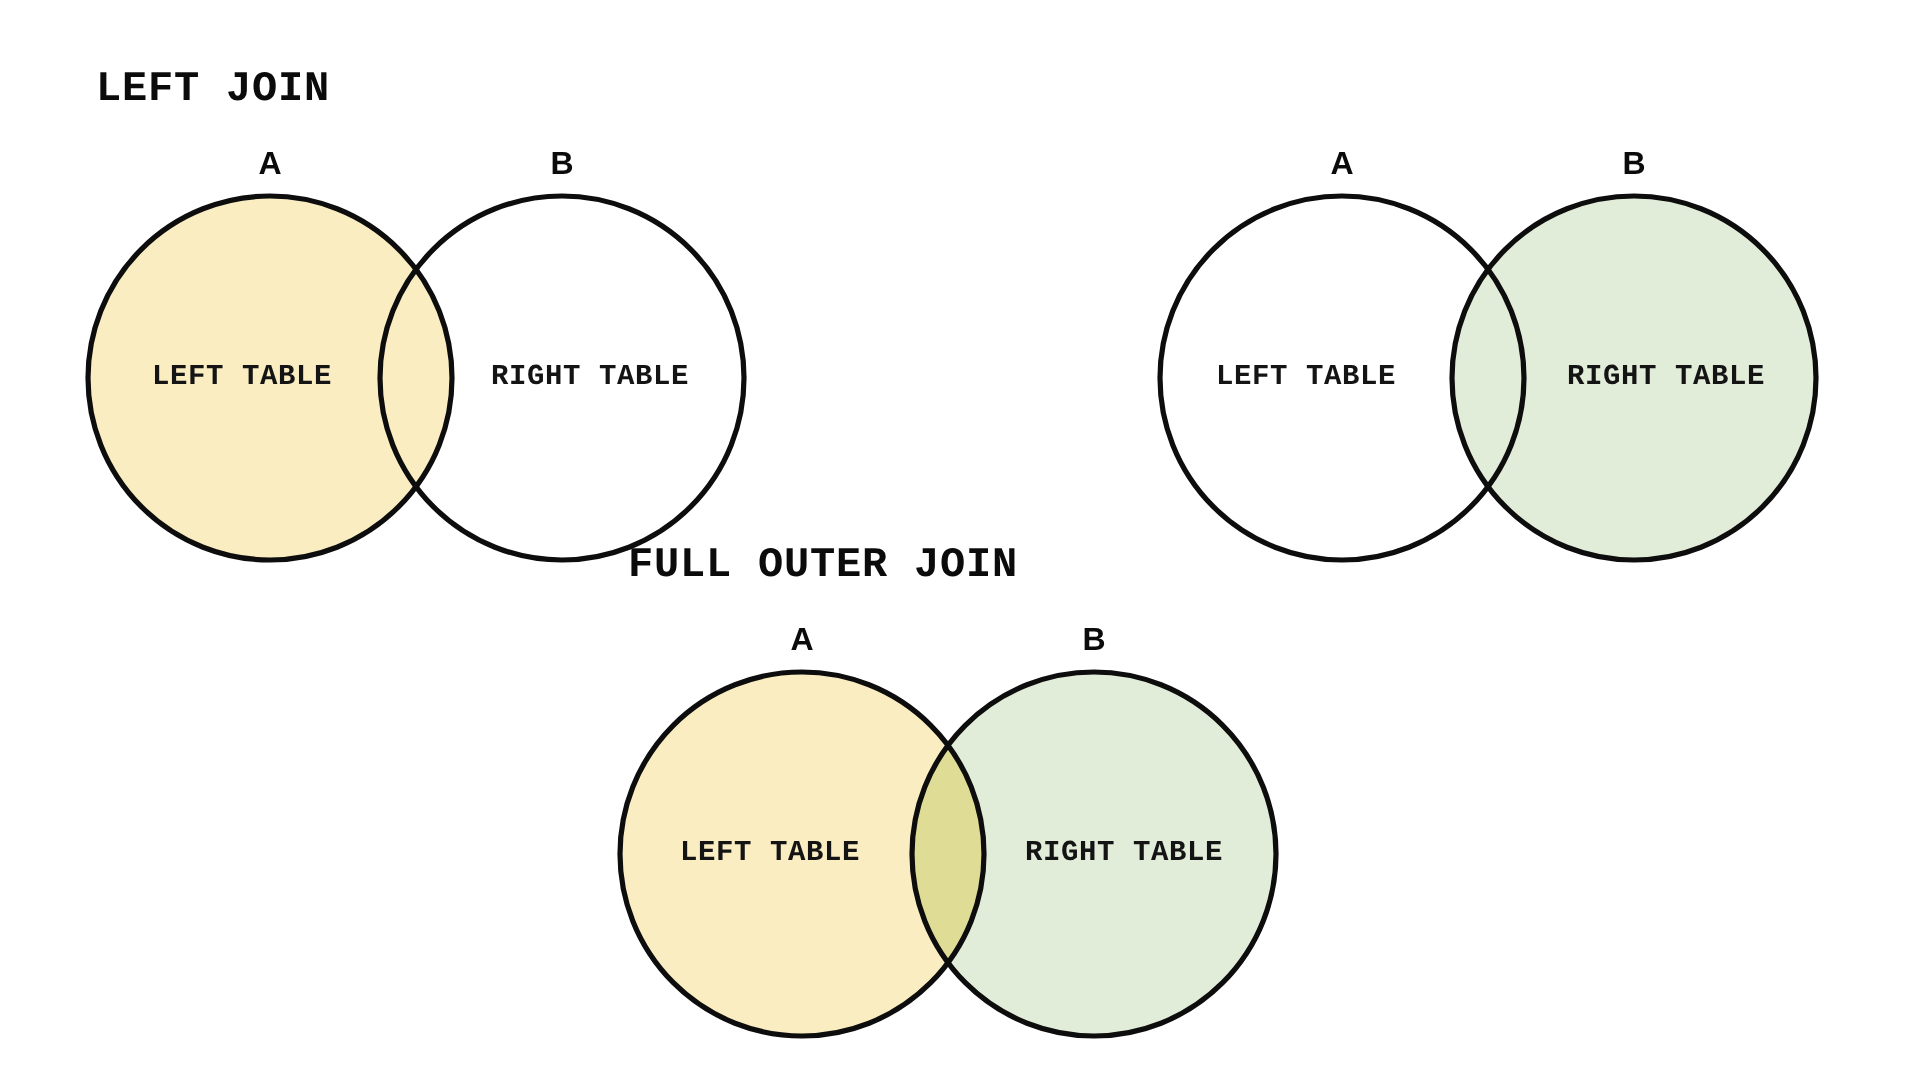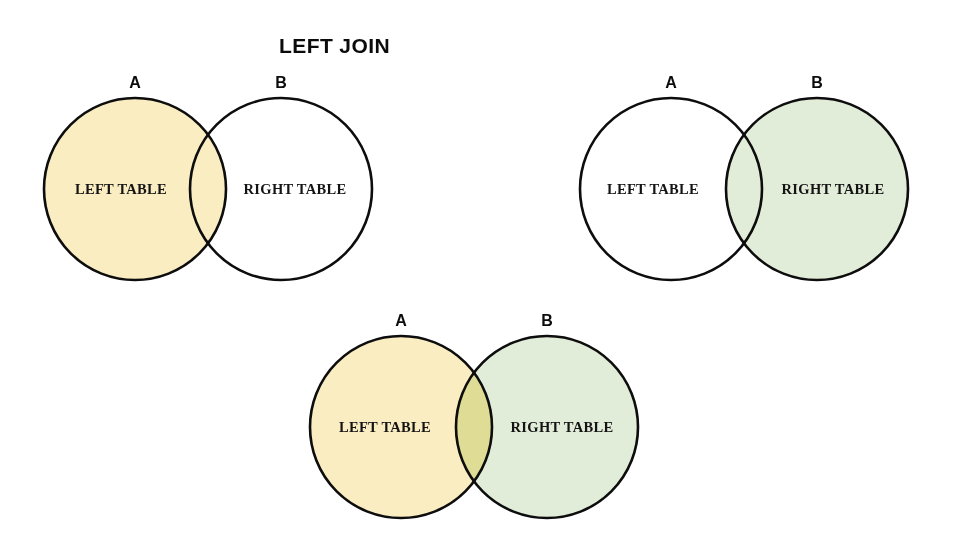--- a/index.html
+++ b/index.html
@@ -22,49 +22,49 @@
     top: 0;
     width: 953px;
     height: 538px;
     background: #ffffff;
   }
   .diagram {
     position: absolute;
   }
   .diagram-title {
     position: absolute;
-    text-align: right;
-    font-family: Liberation Sans, sans-serif;
+    text-align: left;
+    font-family: Liberation Mono, monospace;
     font-weight: bold;
     font-size: 21px;
     letter-spacing: 0.4px;
     color: #0b0b0b;
     white-space: nowrap;
-    left: 16px;
+    left: 4px;
     width: 100%;
   }
   .set-label {
     position: absolute;
     font-family: "Liberation Sans", sans-serif;
     font-weight: bold;
     font-size: 16px;
     color: #0b0b0b;
     text-align: center;
     width: 30px;
     margin-left: -15px;
     white-space: nowrap;
   }
   .venn-svg {
     position: absolute;
     display: block;
     overflow: visible;
   }
   .circle-caption {
     position: absolute;
-    font-family: Liberation Serif, serif;
+    font-family: Liberation Mono, monospace;
     font-weight: bold;
     font-size: 14.5px;
     letter-spacing: 0.3px;
     color: #141414;
     text-align: center;
     white-space: nowrap;
     transform: translate(-50%, -50%);
     pointer-events: none;
   }
 </style>
@@ -111,20 +111,21 @@
       </g>
     </svg>
 
     <div class="circle-caption" style="left:73px; top:155px;">LEFT TABLE</div>
 
     <div class="circle-caption" style="left:253px; top:155px;">RIGHT TABLE</div>
   </div>
 
   <div class="diagram" style="left:310px; top:272px; width:330px; height:262px;">
 
+    <div class="diagram-title" style="top:0px;">FULL OUTER JOIN</div>
 
     <div class="set-label" style="left:91px; top:40px;">A</div>
 
     <div class="set-label" style="left:237px; top:40px;">B</div>
 
     <svg class="venn-svg" style="left:0px; top:61px;" width="330" height="188" viewBox="0 0 330 188">
       <defs>
         <clipPath id="clip-foj-left">
           <circle cx="91" cy="94" r="91"></circle>
         </clipPath>

